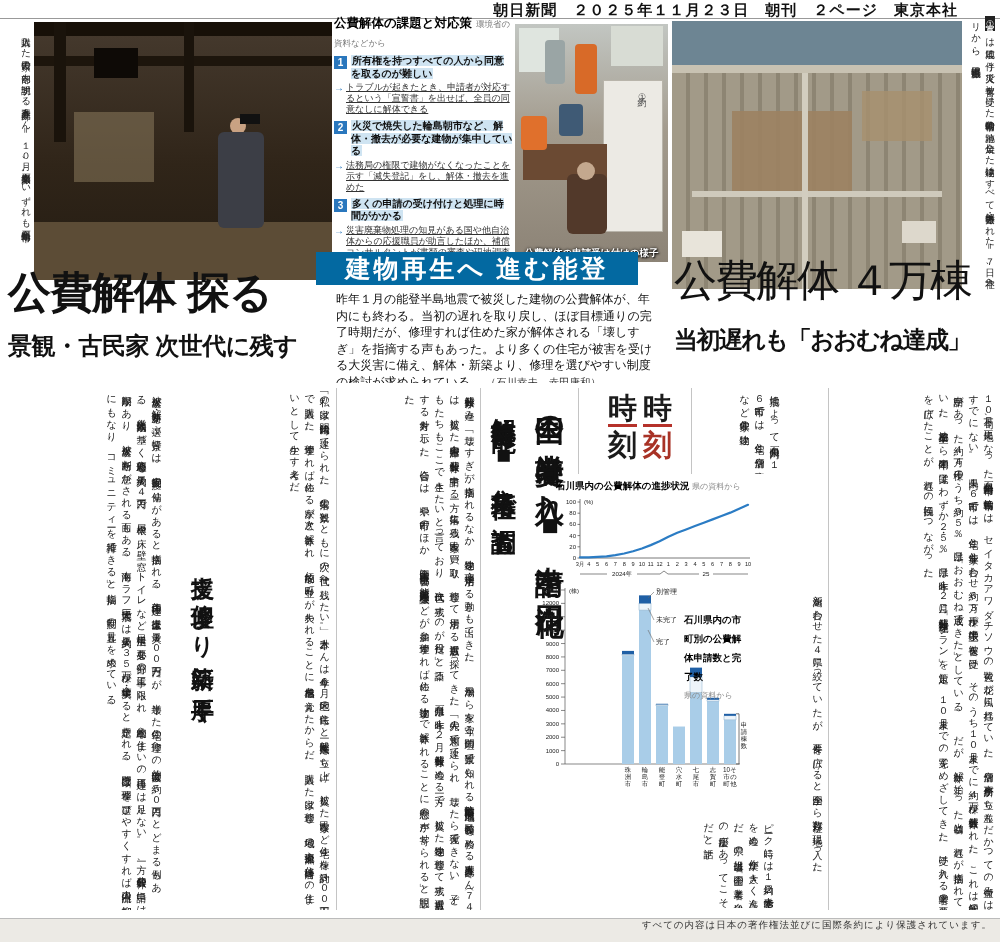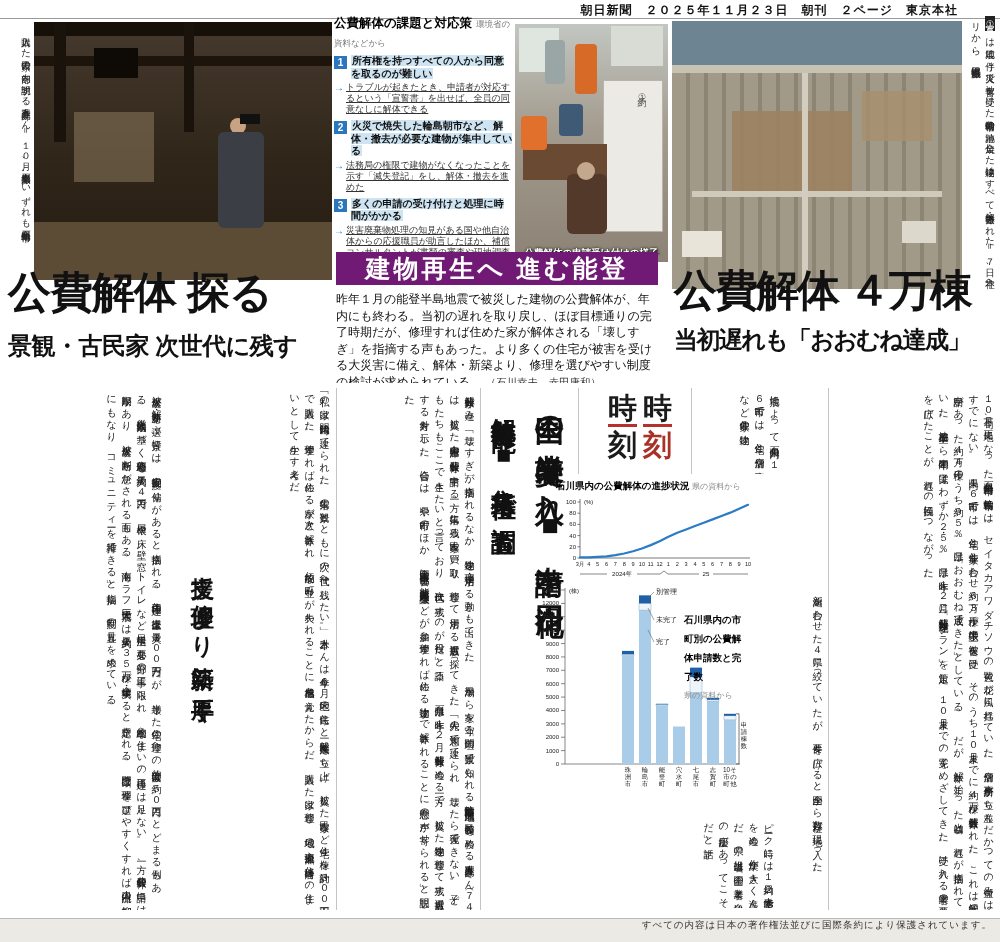--- a/index.html
+++ b/index.html
@@ -36,21 +36,21 @@
   .logo-row.r1 span{border-bottom:3px solid #b5312a;}
   .logo-row.r2 span.red{color:#a83226;}
 </style>
 </head>
 <body>
 
 <div id="page">
 
   <div class="abs" style="left:0;top:0;width:1000px;height:19px;border-bottom:1px solid #999;
               text-align:right;padding-right:42px;box-sizing:border-box;">
-    <span style="font-size:12px;font-weight:bold;letter-spacing:1px;line-height:19px;">朝日新聞　２０２５年１１月２３日　朝刊　２ページ　東京本社</span>
+    <span style="font-size:15px;font-weight:bold;letter-spacing:1px;line-height:19px;">朝日新聞　２０２５年１１月２３日　朝刊　２ページ　東京本社</span>
   </div>
 
   <div class="abs cap" style="left:2px;top:30px;width:31px;height:250px;">購入した古民家の内部を説明する升本庄五郎さん＝１０月、石川幸夫撮影、いずれも石川県輪島市</div>
 
   <div class="ph" style="left:34px;top:22px;width:298px;height:258px;background:linear-gradient(180deg,#463a2e 0%,#302519 55%,#241c12 100%);">
     <div class="shape" style="left:0;top:0;width:298px;height:14px;background:#171008;"></div>
     <div class="shape" style="left:0;top:34px;width:298px;height:10px;background:#1d150c;"></div>
     <div class="shape" style="left:20px;top:0;width:12px;height:120px;background:#1a130b;"></div>
     <div class="shape" style="left:150px;top:0;width:10px;height:110px;background:#1a130b;"></div>
     <div class="shape" style="left:60px;top:26px;width:44px;height:30px;background:#0e0a06;"></div>
@@ -125,33 +125,33 @@
     <div class="shape" style="left:20px;top:170px;width:250px;height:6px;background:#cfcabc;"></div>
     <div class="shape" style="left:130px;top:52px;width:6px;height:216px;background:#d2cdbf;"></div>
     <div class="shape" style="left:10px;top:210px;width:40px;height:26px;background:#e8e4da;"></div>
     <div class="shape" style="left:230px;top:200px;width:34px;height:22px;background:#ddd8cc;"></div>
   </div>
 
   <div class="abs cap" style="left:963px;top:16px;width:34px;height:276px;">
     <span style="background:#222;color:#fff;padding:2px 0;font-size:9px;">写真①</span><span>は地震に伴う火災で被害を受けた輪島朝市の跡地。全焼した建物はすべて解体・撤去された＝７日、本社ヘリから、嶋田達也撮影</span>
   </div>
 
-  <div class="abs" style="left:336px;top:252px;width:322px;height:33px;background:#701a75;color:#fff;text-align:center;">
+  <div class="abs" style="left:316px;top:252px;width:322px;height:33px;background:#0369a1;color:#fff;text-align:center;">
     <span style="font-size:25px;font-weight:bold;line-height:33px;letter-spacing:3px;">建物再生へ 進む能登</span>
   </div>
 
   <div class="abs" style="left:336px;top:291px;width:322px;height:92px;font-size:12px;line-height:16.5px;overflow:hidden;">
     <span style="text-indent:1em;">昨年１月の能登半島地震で被災した建物の公費解体が、年内にも終わる。当初の遅れを取り戻し、ほぼ目標通りの完了時期だが、修理すれば住めた家が解体される「壊しすぎ」を指摘する声もあった。より多くの住宅が被害を受ける大災害に備え、解体・新築より、修理を選びやすい制度の検討が求められている。</span>
     <span style="font-size:10.5px;color:#333;">（石川幸夫、赤田康和）</span>
   </div>
 
   <div class="abs" style="left:8px;top:264px;width:326px;font-size:43px;font-weight:bold;letter-spacing:-1px;white-space:nowrap;">公費解体 探る</div>
   <div class="abs" style="left:8px;top:330px;width:326px;font-size:24px;font-weight:bold;letter-spacing:-0.5px;white-space:nowrap;">景観・古民家 次世代に残す</div>
 
-  <div class="abs" style="left:674px;top:262px;width:324px;font-size:43px;font-weight:bold;letter-spacing:-2px;white-space:nowrap;">公費解体 ４万棟</div>
+  <div class="abs" style="left:674px;top:252px;width:324px;font-size:43px;font-weight:normal;letter-spacing:-2px;white-space:nowrap;">公費解体 ４万棟</div>
   <div class="abs" style="left:674px;top:324px;width:324px;font-size:24px;font-weight:bold;letter-spacing:-1.5px;white-space:nowrap;">当初遅れも「おおむね達成」</div>
 
   <div class="abs vbody" style="left:8px;top:388px;width:156px;height:522px;">被災者が解体・新築を選ぶ背景には、支援制度の偏りがあると指摘される。住宅再建の支援金は最大３００万円だが、半壊した住宅の修理への公的支援は約５０万円にとどまる例もある。災害救助法に基づく応急修理も最大約７４万円で、屋根や床、壁、窓、トイレなど日常生活に必要な部分の工事に限られ、永続的な住まいの再建には足りない。　一方、公費解体の申請には期限があり、被災者が判断を急がされる面もある。南海トラフ巨大地震では最大約２３５万棟が全壊・焼失すると想定される。専門家は「修理を選びやすくすれば人口流出の抑制にもなり、コミュニティーを維持できる」と指摘し、制度の見直しを求めている。</div>
   <div class="abs v serif" style="left:168px;top:468px;width:50px;height:334px;font-size:23px;font-weight:bold;letter-spacing:2px;text-align:center;">支援　修理より新築に手厚く</div>
   <div class="abs vbody" style="left:222px;top:388px;width:110px;height:522px;">「私の家は明治時代に建てられた。集落の景観とともに次の世代へ残したい」。升本さんは今年６月、地区の住民らと一般社団法人を立ち上げ、被災した古民家など住宅４棟を計約３００万円で購入した。修理すれば住める家が次々と解体され、伝統的な町並みが失われることに危機感を覚えたからだ。購入した家は修理し、地域の交流拠点や移住者向けの住まいとして生かす考えだ。</div>
 
   <div class="vrule" style="left:336px;top:388px;height:522px;"></div>
 
   <div class="abs vbody" style="left:341px;top:388px;width:136px;height:522px;">公費解体が進み、「壊しすぎ」が指摘されるなか、建物を修理・活用する動きも出てきた。　潮風から家を守る「間垣」の景観で知られる輪島市門前町七浦地区。公民館長を務める升本庄五郎さん（７４）は、被災した自宅倉庫の公費解体を申請する一方、集落に残る古民家を買い取り、修理して活用する選択肢も探ってきた。「先人の知恵で建てられ、壊したら復元できない。子どもたちもここで生きたいと言っており、次世代に残すのが役目だ」と語る。　石川県は昨年１２月、公費解体を進める一方で、被災した建物を修理して残す選択肢も提示する方針を示した。会合には、県や市町のほか、全国古民家再生協会、能登復興建築人会議などが参加。「修理すれば住める建物まで解体されることに懸念の声が寄せられる」と説明した。</div>
 

